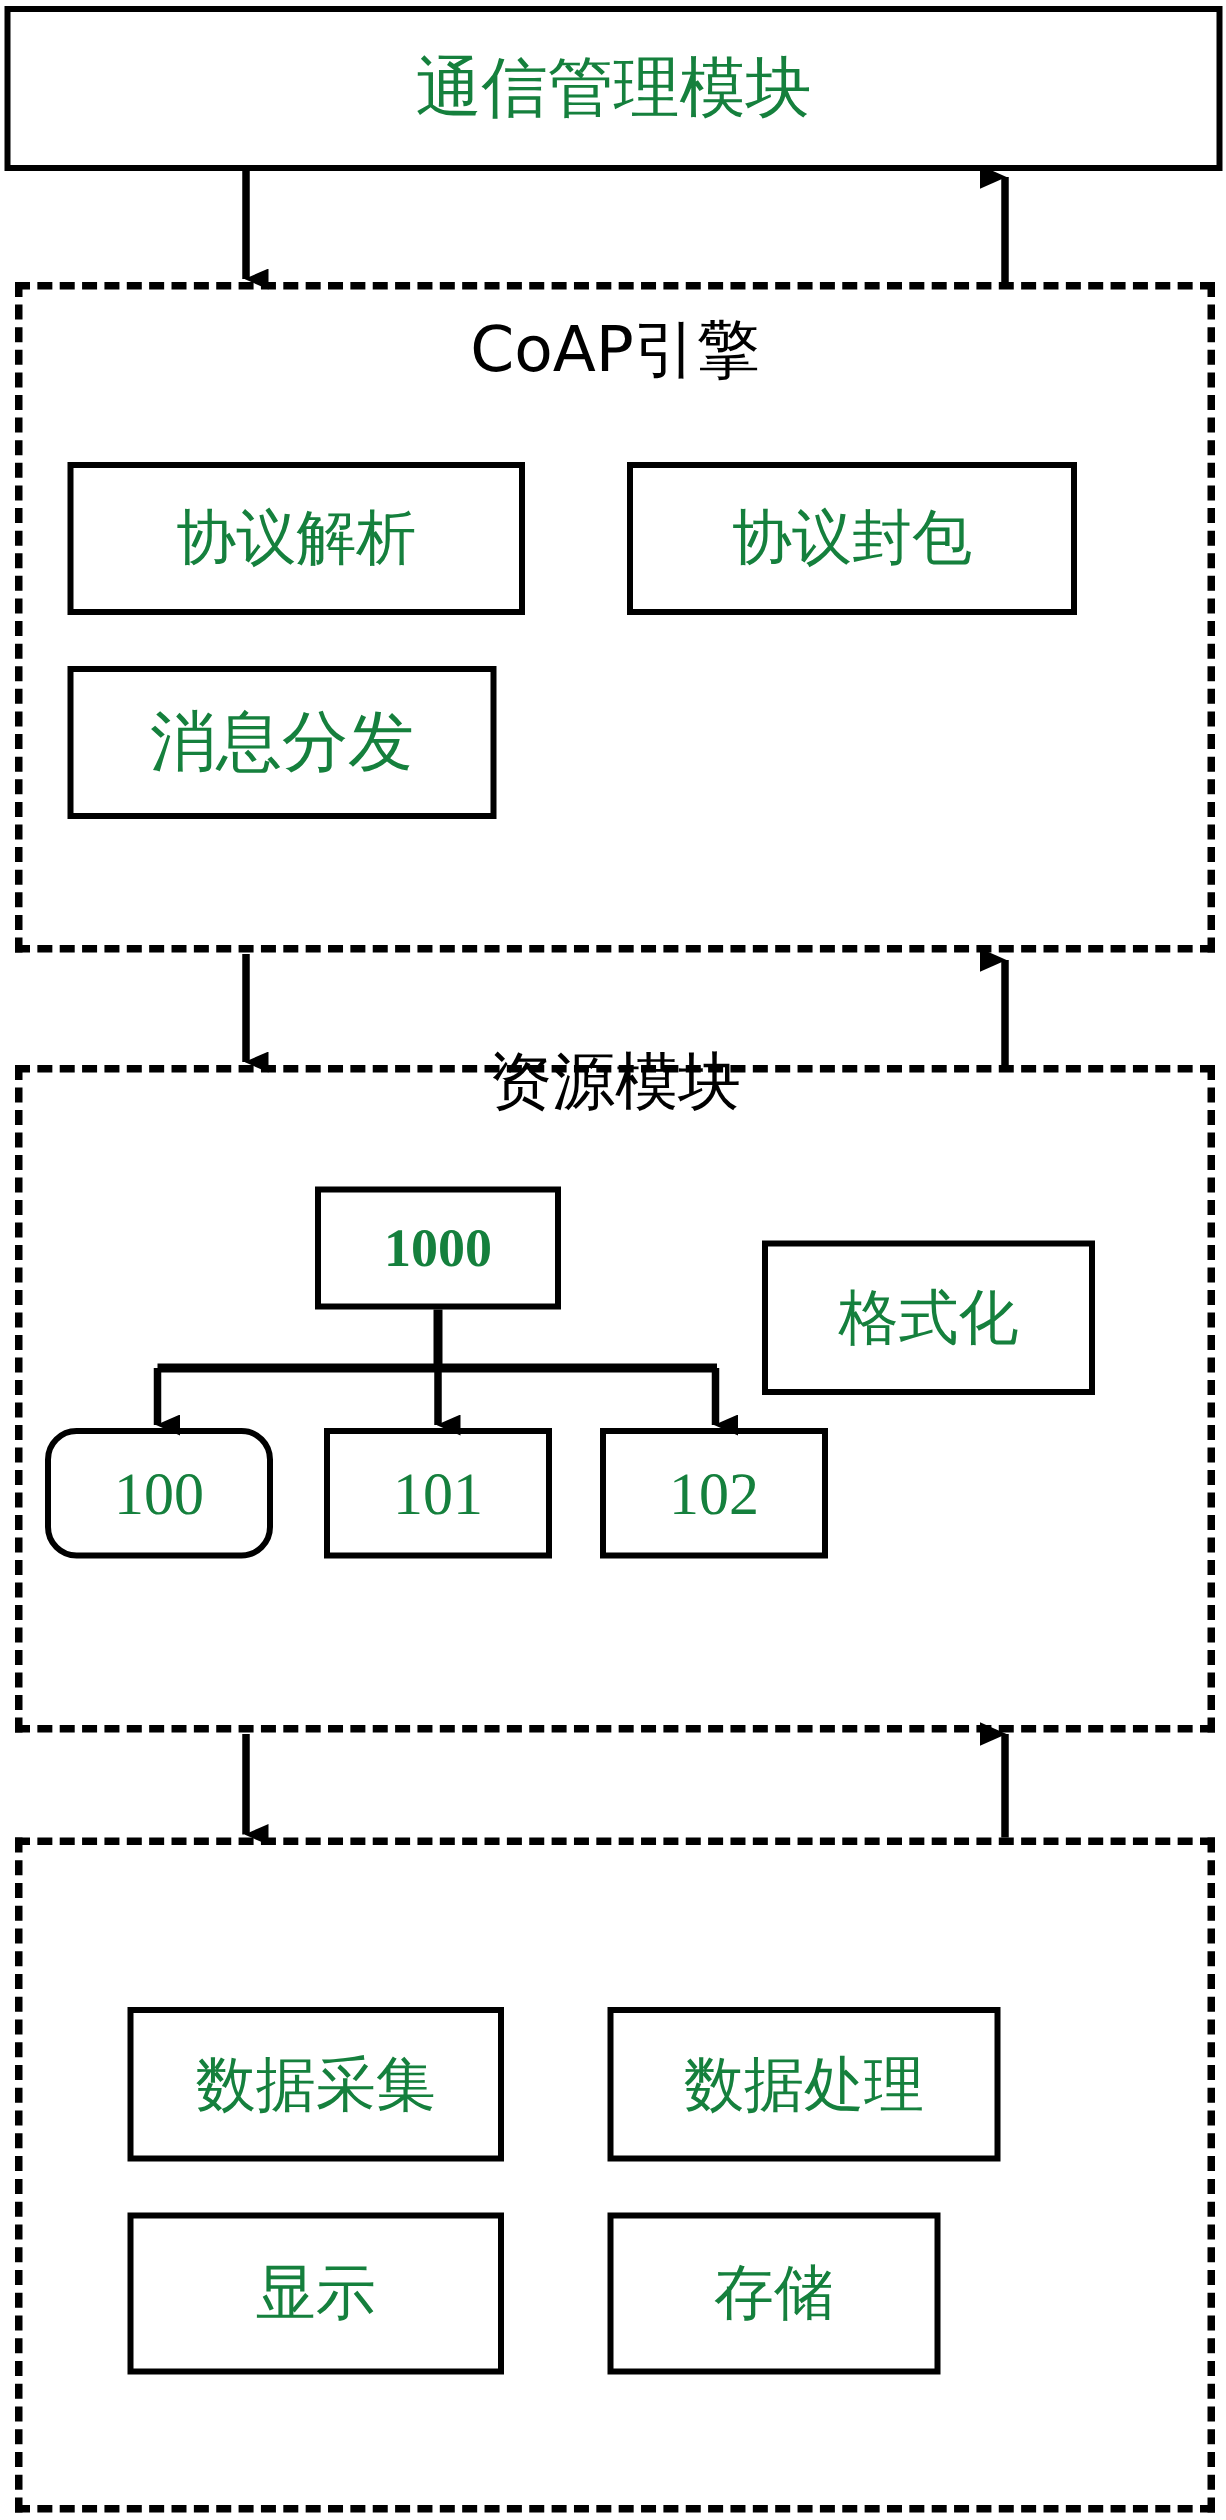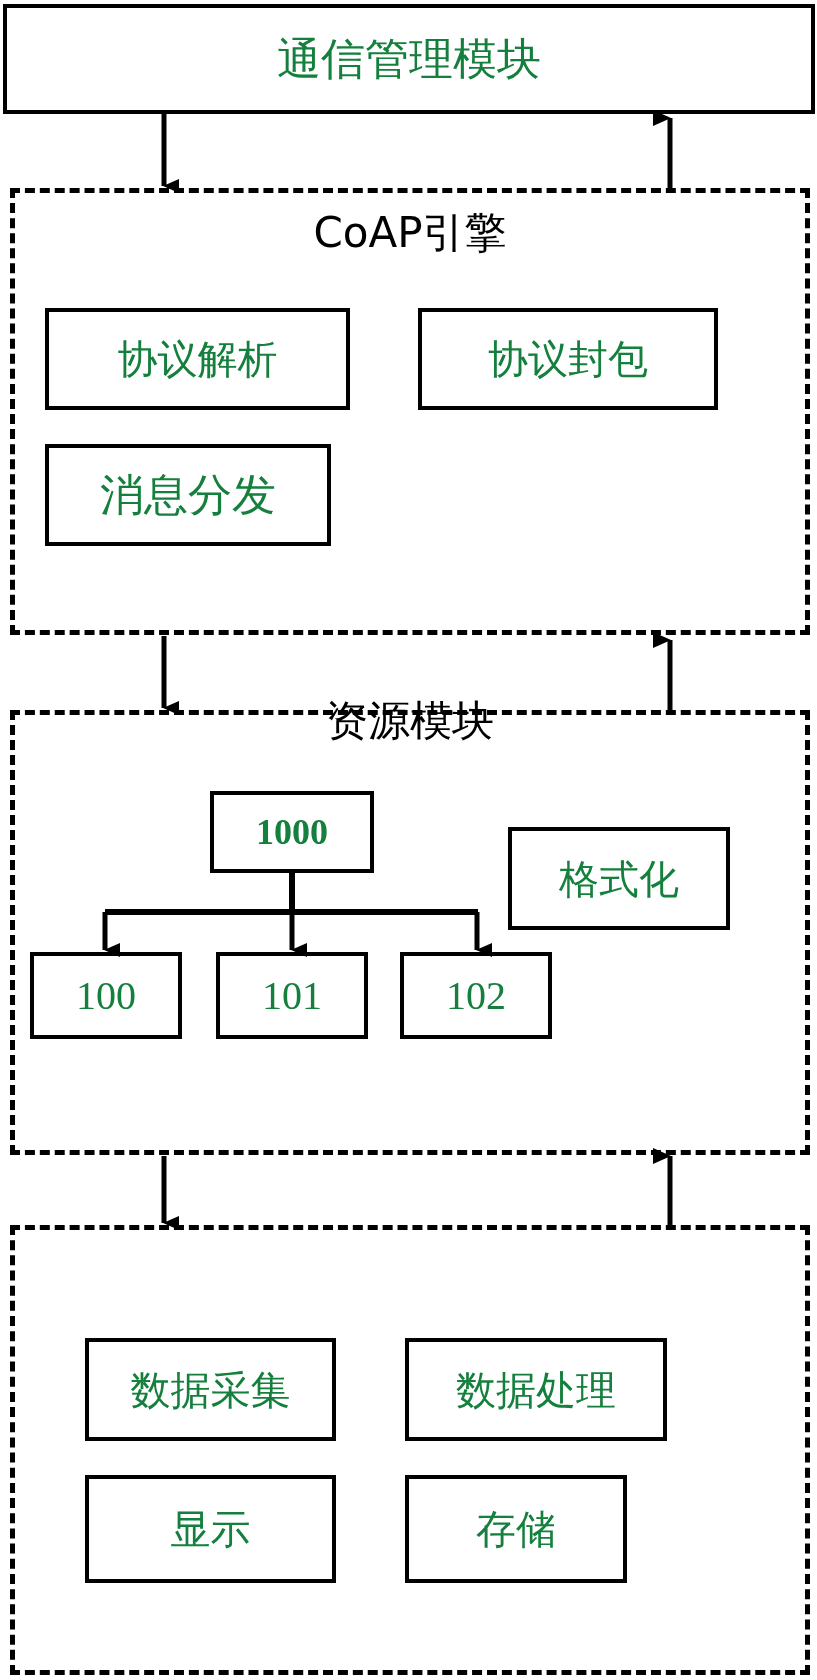--- a/index.html
+++ b/index.html
@@ -71,21 +71,21 @@
 
   <div class="solid-box cjk" style="left:418px; top:308px; width:300px; height:102px; font-size:40px;">协议封包</div>
 
   <div class="solid-box cjk" style="left:45px; top:444px; width:286px; height:102px; font-size:44px;">消息分发</div>
 
   <div class="dashed-group" style="left:10px; top:710px; width:800px; height:445px;"></div>
   <div class="group-title cjk" style="left:10px; top:700px; width:800px; font-size:42px;">资源模块</div>
 
   <div class="solid-box num" style="left:210px; top:791px; width:164px; height:82px; font-size:36px;font-weight:bold;">1000</div>
 
-  <div class="solid-box num" style="left:30px; top:952px; width:152px; height:87px; font-size:40px;">100</div>
+  <div class="solid-box num" style="left:30px; top:952px; width:152px; height:87px; font-size:40px;border-radius:21px;">100</div>
 
   <div class="solid-box num" style="left:216px; top:952px; width:152px; height:87px; font-size:40px;">101</div>
 
   <div class="solid-box num" style="left:400px; top:952px; width:152px; height:87px; font-size:40px;">102</div>
 
   <div class="solid-box cjk" style="left:508px; top:798px; width:222px; height:103px; font-size:40px;margin-top:29px;">格式化</div>
 
   <div class="dashed-group" style="left:10px; top:1225px; width:800px; height:450px;"></div>
 
   <div class="solid-box cjk" style="left:405px; top:1338px; width:262px; height:103px; font-size:40px;">数据处理</div>

